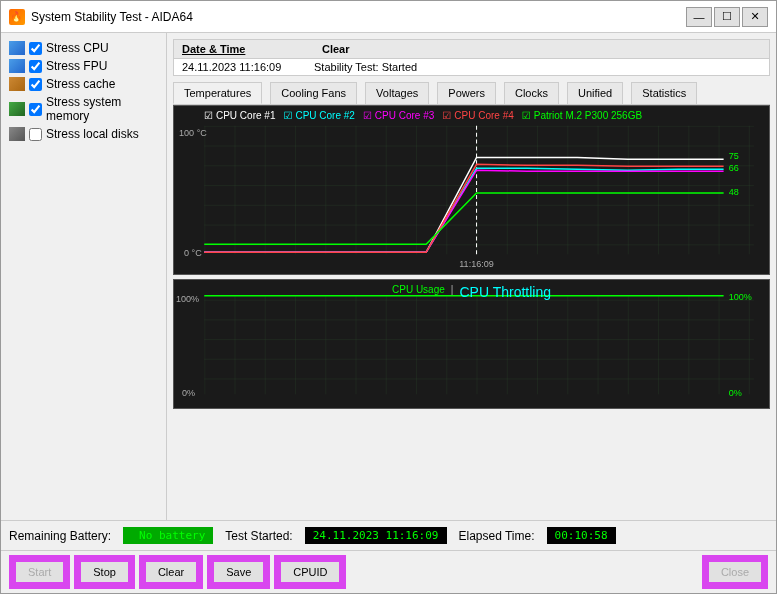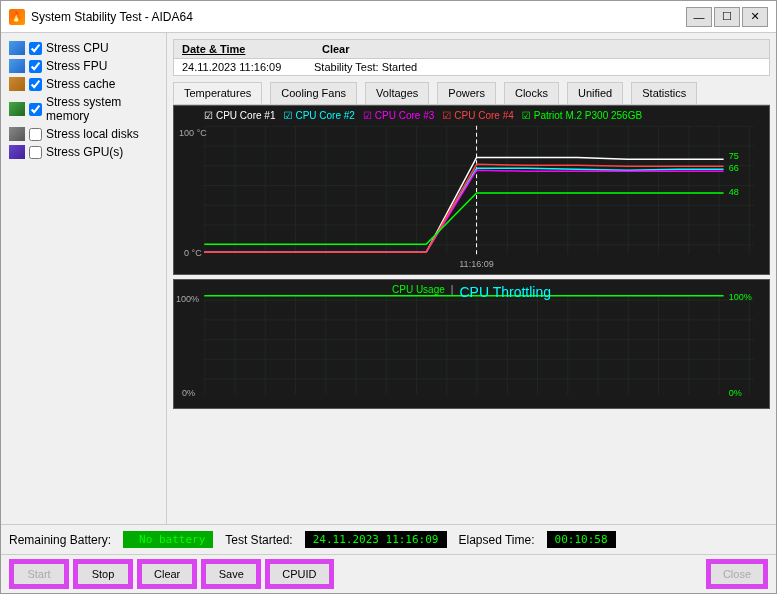--- a/index.html
+++ b/index.html
@@ -56,21 +56,21 @@
     .legend-magenta { color: magenta; }
     .legend-red { color: #ff4444; }
     .legend-green { color: #00ff00; }
 
     .bottom-bar { display: flex; align-items: center; padding: 6px 8px; border-top: 1px solid #ccc; background: #f0f0f0; gap: 12px; }
     .status-label { color: #000; }
     .status-value { background: #000; color: #00ff00; padding: 2px 8px; font-size: 11px; font-family: monospace; }
     .status-value.green-bg { background: #00aa00; color: #00ff00; padding-left: 16px; }
 
     .button-bar { display: flex; padding: 4px 8px; gap: 4px; border-top: 1px solid #ccc; background: #f0f0f0; }
-    .btn { min-width: 60px; padding: 4px 12px; border: 5px solid #d946ef; background: #e1e1e1; cursor: pointer; font-size: 11px; text-align: center; }
+    .btn { min-width: 60px; padding: 4px 12px; border: 7px solid #d946ef; background: #e1e1e1; cursor: pointer; font-size: 11px; text-align: center; }
     .btn:disabled { color: #aaa; cursor: default; }
     .btn-wide { min-width: 80px; }
     .spacer { flex: 1; }
 
     svg.chart-svg { position: absolute; top: 0; left: 0; width: 100%; height: 100%; }
   </style>
 </head>
 <body>
 
 <div class="window">
@@ -108,25 +108,20 @@
         </div>
         <div class="checkbox-item">
           <span class="checkbox-icon icon-memory"></span>
           <input type="checkbox" checked="" style="">
           <label>Stress system memory</label>
         </div>
         <div class="checkbox-item">
           <span class="checkbox-icon icon-disk"></span>
           <input type="checkbox" style="">
           <label>Stress local disks</label>
-        </div>
-        <div class="checkbox-item">
-          <span class="checkbox-icon icon-gpu"></span>
-          <input type="checkbox" style="">
-          <label>Stress GPU(s)</label>
         </div>
       </div>
     </div>
 
     <div class="right-panel">
 
       <div class="info-table">
         <div class="info-table-header">
           <div class="info-table-header-cell">Date &amp; Time</div>
           <div class="info-table-header-cell">Clear</div>

